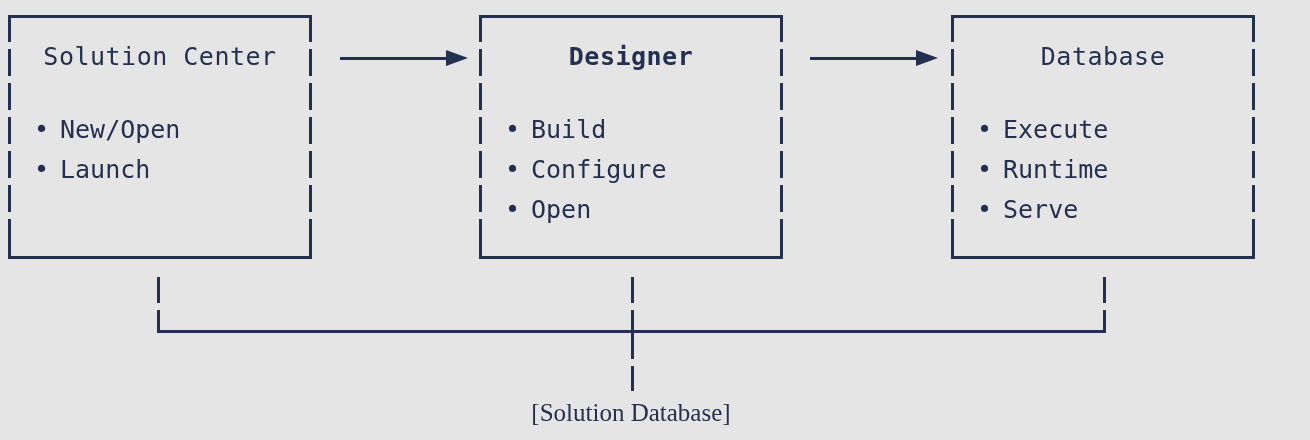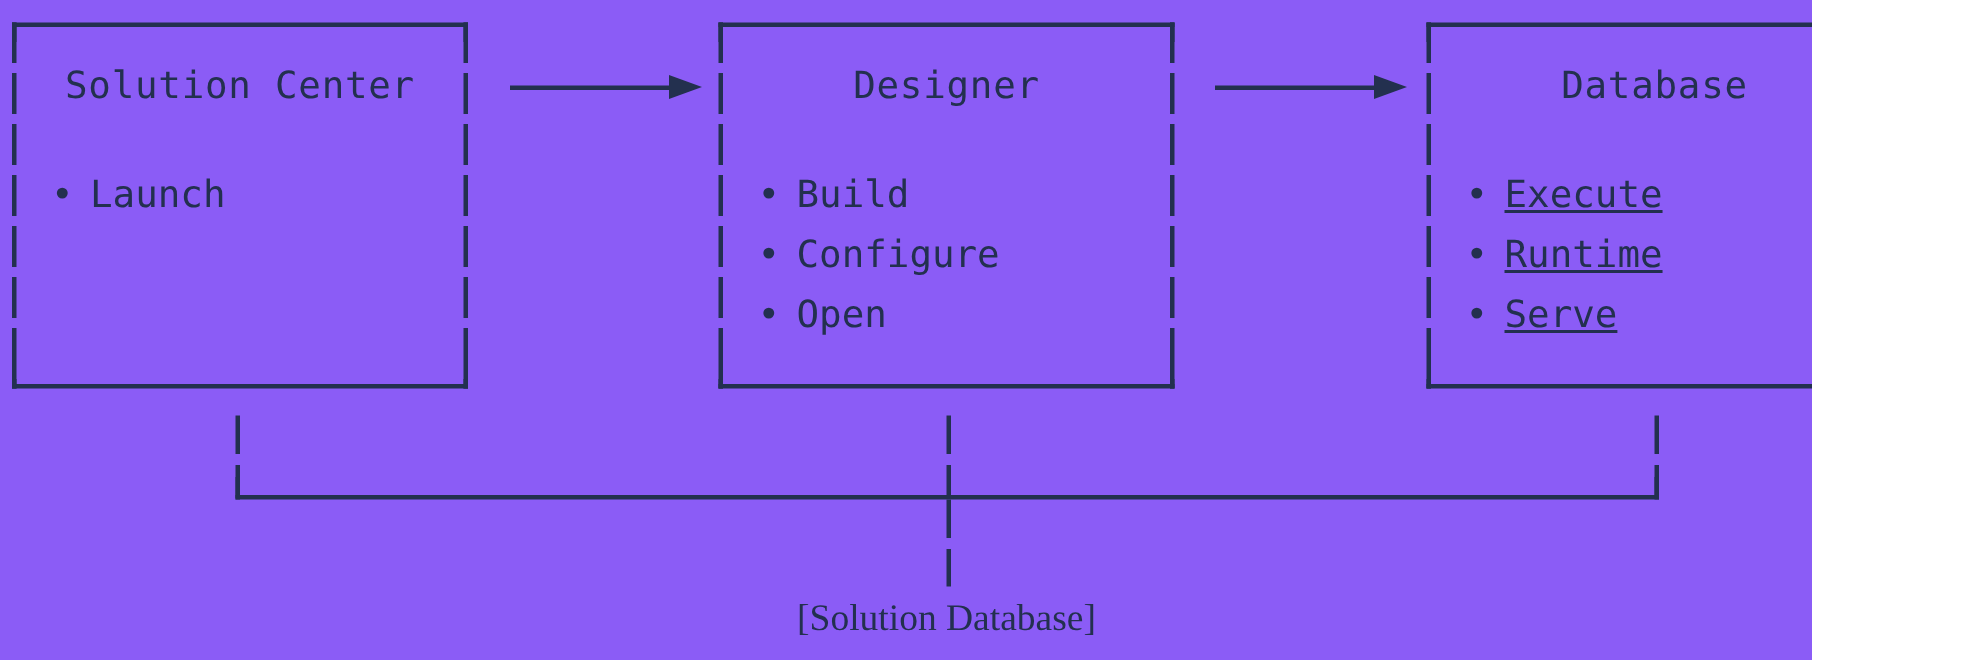--- a/index.html
+++ b/index.html
@@ -2,23 +2,23 @@
 <html><head>
 <meta charset="utf-8">
 <style>
   html, body {
     margin: 0;
     padding: 0;
     background: #ffffff;
   }
   #canvas {
     position: relative;
-    width: 1208px;
+    width: 1310px;
     height: 440px;
-    background: #8b5cf6;
+    background: #e5e5e5;
     font-family: "DejaVu Sans Mono", "Liberation Mono", monospace;
     color: #23304f;
     overflow: hidden;
   }
 
   
   .box {
     position: absolute;
   }
   .box-edge-top,
@@ -157,39 +157,40 @@
     <div class="box-edge-top"></div>
     <div class="box-edge-bottom"></div>
     <div class="box-side left"></div>
     <div class="box-side right"></div>
     <div class="corner tl"></div>
     <div class="corner tr"></div>
     <div class="corner bl"></div>
     <div class="corner br"></div>
     <div class="box-title" style="top:27px;">Solution Center</div>
     <ul class="box-list" style="left:22px; top:95px;">
+      <li>New/Open</li>
       <li>Launch</li>
     </ul>
   </div>
 
   <div class="arrow" style="left:340px; top:57px; width:128px;">
     <div class="shaft" style="width:108px;"></div>
     <div class="head"></div>
   </div>
 
   <div class="box" style="left:479px; top:15px; width:304px; height:244px;">
     <div class="box-edge-top"></div>
     <div class="box-edge-bottom"></div>
     <div class="box-side left"></div>
     <div class="box-side right"></div>
     <div class="corner tl"></div>
     <div class="corner tr"></div>
     <div class="corner bl"></div>
     <div class="corner br"></div>
-    <div class="box-title" style="top:27px;">Designer</div>
+    <div class="box-title" style="top:27px;font-weight:bold;">Designer</div>
     <ul class="box-list" style="left:22px; top:95px;">
       <li>Build</li>
       <li>Configure</li>
       <li>Open</li>
     </ul>
   </div>
 
   <div class="arrow" style="left:810px; top:57px; width:128px;">
     <div class="shaft" style="width:108px;"></div>
     <div class="head"></div>
@@ -198,21 +199,21 @@
   <div class="box" style="left:951px; top:15px; width:304px; height:244px;">
     <div class="box-edge-top"></div>
     <div class="box-edge-bottom"></div>
     <div class="box-side left"></div>
     <div class="box-side right"></div>
     <div class="corner tl"></div>
     <div class="corner tr"></div>
     <div class="corner bl"></div>
     <div class="corner br"></div>
     <div class="box-title" style="top:27px;">Database</div>
-    <ul class="box-list" style="left:22px; top:95px;text-decoration:underline;">
+    <ul class="box-list" style="left:22px; top:95px;">
       <li>Execute</li>
       <li>Runtime</li>
       <li>Serve</li>
     </ul>
   </div>
 
   <div class="conn-v" style="left:157px; top:277px; height:55px;"></div>
 
   <div class="conn-v" style="left:631px; top:277px; height:55px;"></div>
 

